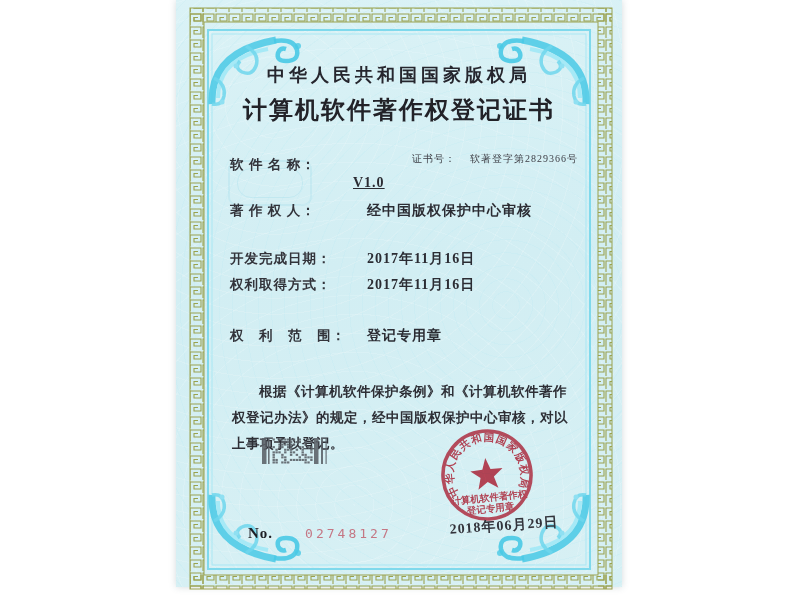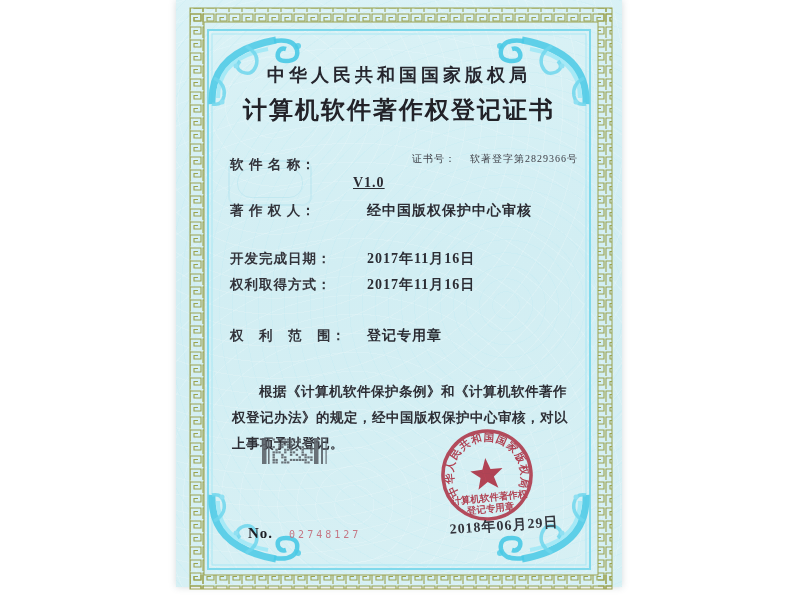--- a/index.html
+++ b/index.html
@@ -66,21 +66,21 @@
   .seal{left:250px;top:415px;width:130px;height:130px;mix-blend-mode:multiply;opacity:.93;}
   .seal-date{
     left:258px;top:517px;width:140px;text-align:center;
     font-size:14px;font-weight:700;color:#33343c;letter-spacing:1px;
     transform:rotate(-4deg);
   }
   .serial-line{left:72px;top:524px;white-space:nowrap;}
   .serial-line .no-label{font-size:15px;font-weight:bold;color:#1e1e24;letter-spacing:1px;margin-top:6px;}
   .serial-line .serial{
     font-family:"DejaVu Sans Mono","Liberation Mono",monospace;
-    font-size:10px;color:#c4717f;letter-spacing:3px;margin-left:12px;opacity:.95;
+    font-size:13px;color:#c4717f;letter-spacing:3px;margin-left:28px;opacity:.95;
   }
 </style>
 </head>
 <body>
 
 <div class="stage">
   <div class="paper">
     <div class="texture"></div>
 
     <svg class="deco" width="446" height="600" viewBox="0 0 446 600">

